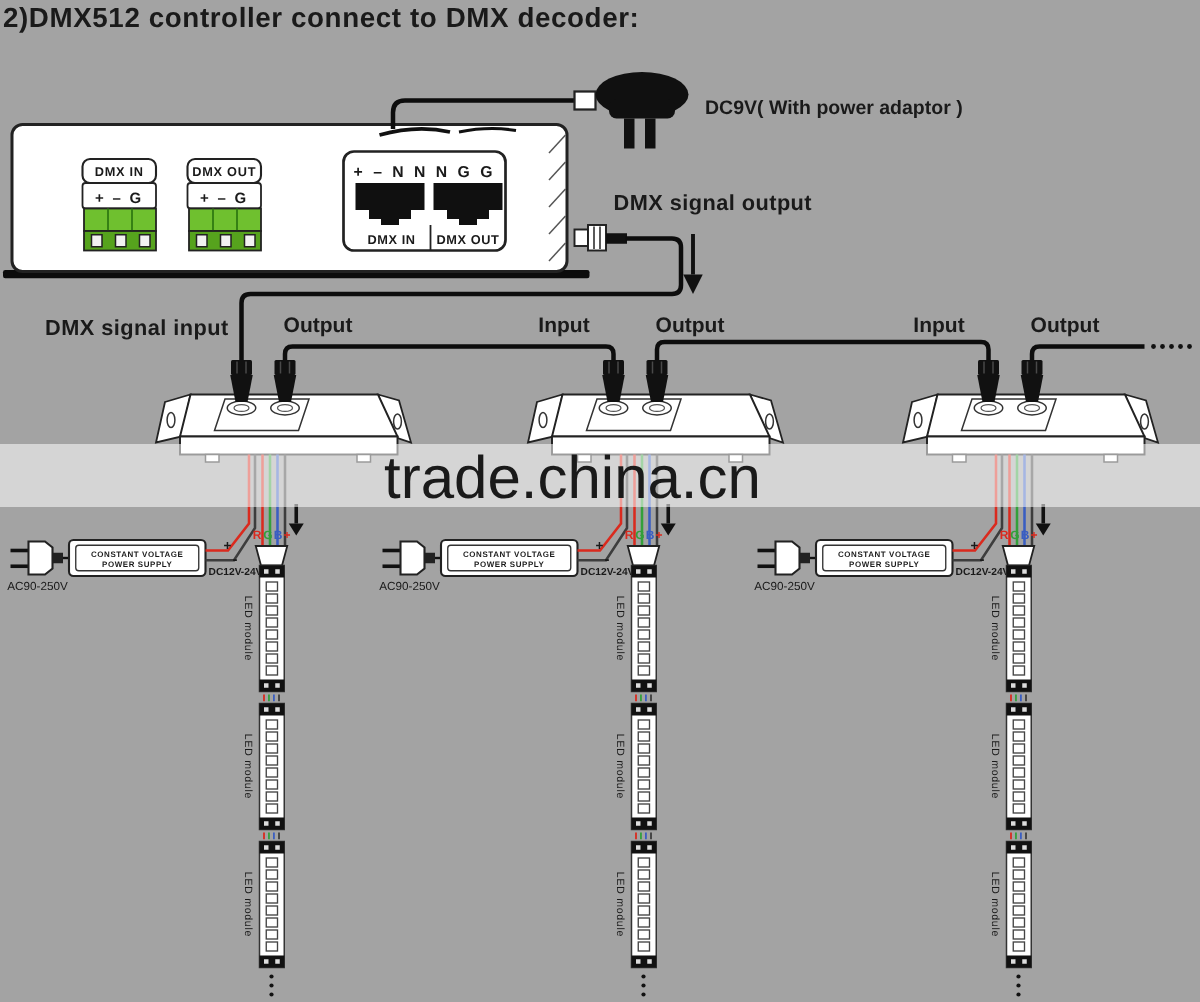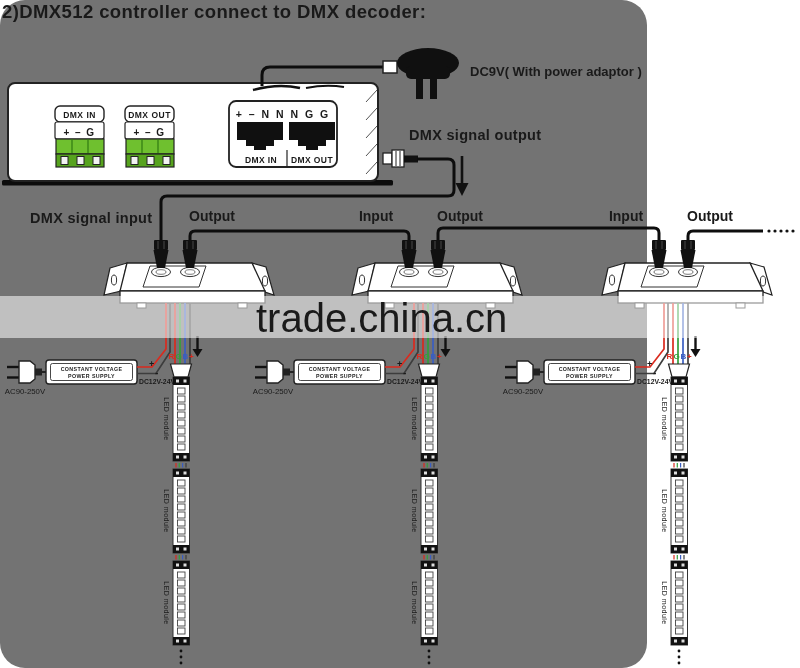--- a/index.html
+++ b/index.html
@@ -1,16 +1,16 @@
 <!DOCTYPE html>
 <html><head>
 <meta charset="utf-8">
 <style>
   html,body{margin:0;padding:0;background:#fff;}
-  .stage{width:647px;height:668px;position:relative;background:#737373;border-radius:25px;}
+  .stage{width:800px;height:668px;position:relative;background:#a3a3a3;}
   svg{display:block;}
   text{font-family:"Liberation Sans","DejaVu Sans",sans-serif;fill:#1a1a1a;}
   .b{font-weight:bold;}
   .outline{fill:#fff;stroke:#222;}
   .cable{fill:none;stroke:#0d0d0d;stroke-width:3;}
   .wire{fill:none;stroke-width:1.7;}
 </style>
 </head>
 <body>
 

